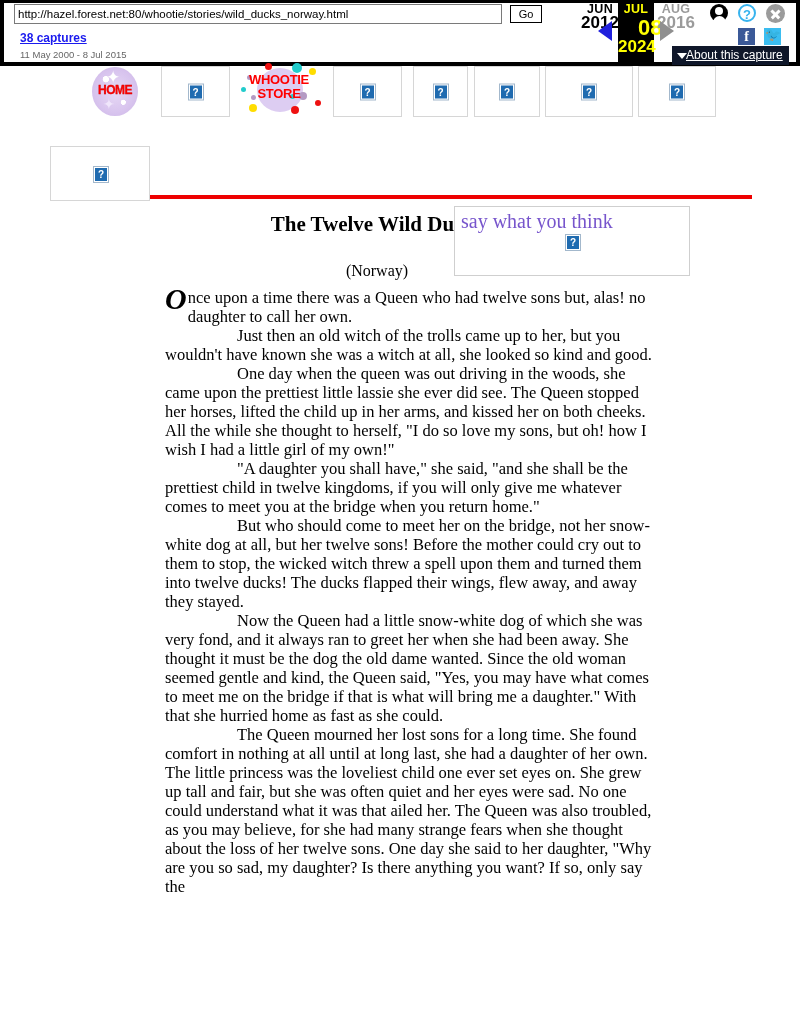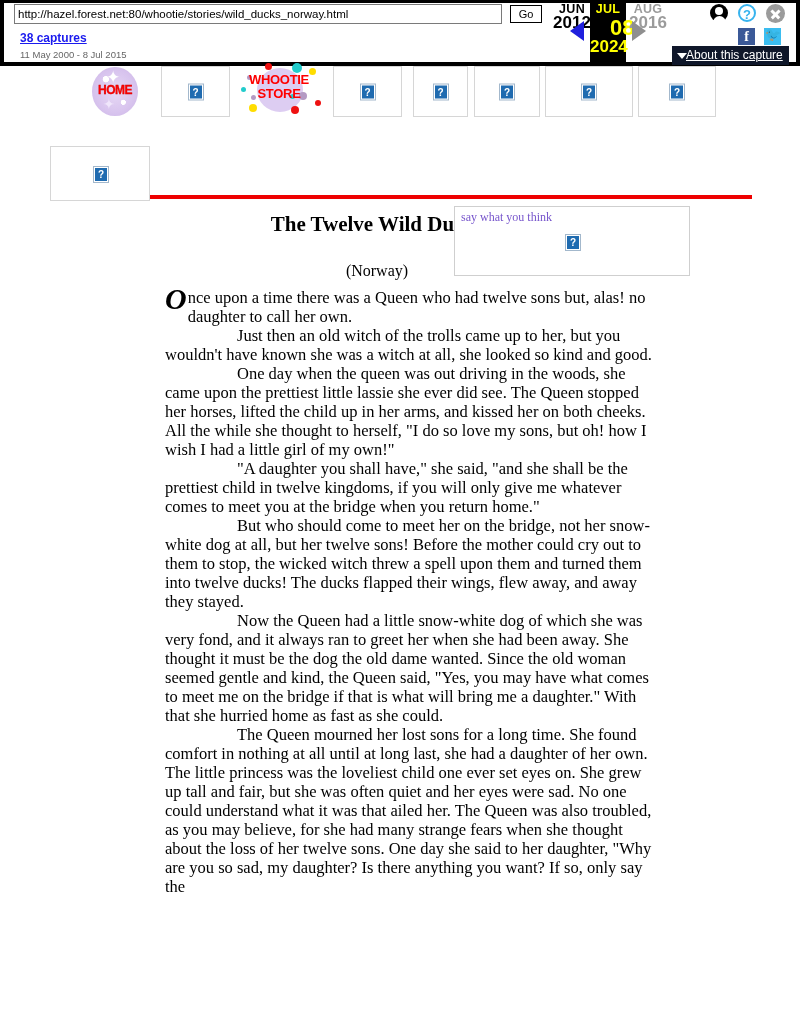--- a/index.html
+++ b/index.html
@@ -11,20 +11,21 @@
   }
 
   
   #wm-toolbar {
     position: absolute; left: 0; top: 0;
     width: 784px; height: 66px;
     background: #ffffff;
     border-bottom: 4px solid #000000;
     box-sizing: border-box;
     font-family: "Liberation Sans", "DejaVu Sans", sans-serif;
+    padding-left: 28px;
   }
   #wm-toolbar:before {
     content: ""; position: absolute; left: 0; top: 0;
     width: 800px; height: 66px;
     border: 4px solid #000000; border-top: 3px solid #000000;
     box-sizing: border-box; pointer-events: none;
   }
 
   .wm-urlrow { position: absolute; left: 14px; top: 4px; display: flex; align-items: center; }
   #wm-url {
@@ -191,21 +192,21 @@
   #subtitle {
     position: absolute; left: 236px; top: 262px; width: 282px;
     text-align: center; font-size: 16px; color: #000;
   }
 
   #commentbox {
     position: absolute; left: 454px; top: 206px; width: 236px; height: 70px;
     border: 1px solid #cfcfcf; background: #fff; box-sizing: border-box;
   }
   #comment-link {
-    position: absolute; left: 6px; top: 3px; font-size: 12px;
+    position: absolute; left: 6px; top: 3px; font-size: 20px;
     color: #7755cc; cursor: pointer;
   }
   #commentbox .brokenimg { position: absolute; left: 110px; top: 27px; }
 
   #story {
     position: absolute; left: 165px; top: 288px; width: 494px;
     font-size: 16.5px; line-height: 19px; color: #000;
     text-align: left;
   }
   #story p { margin: 0; }

